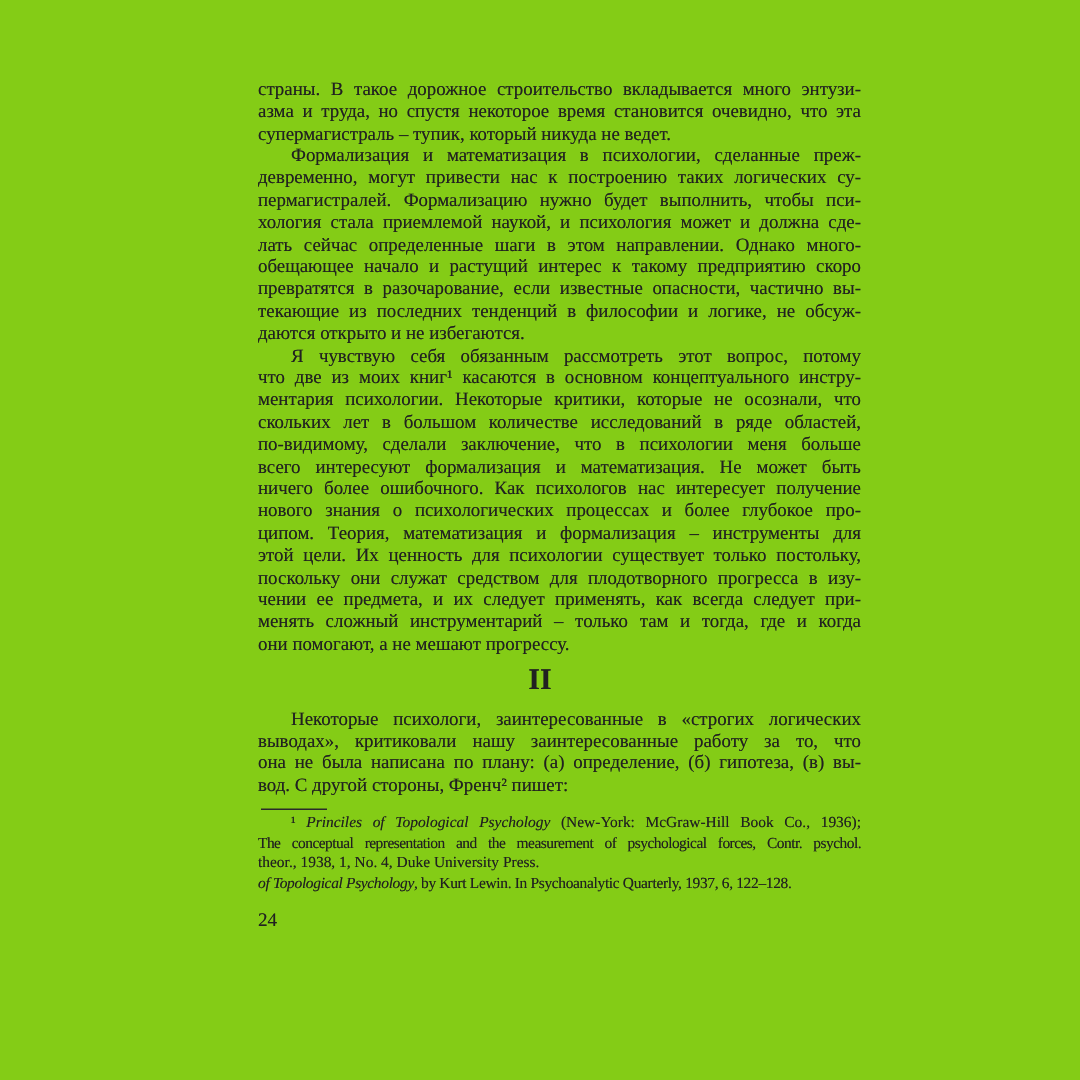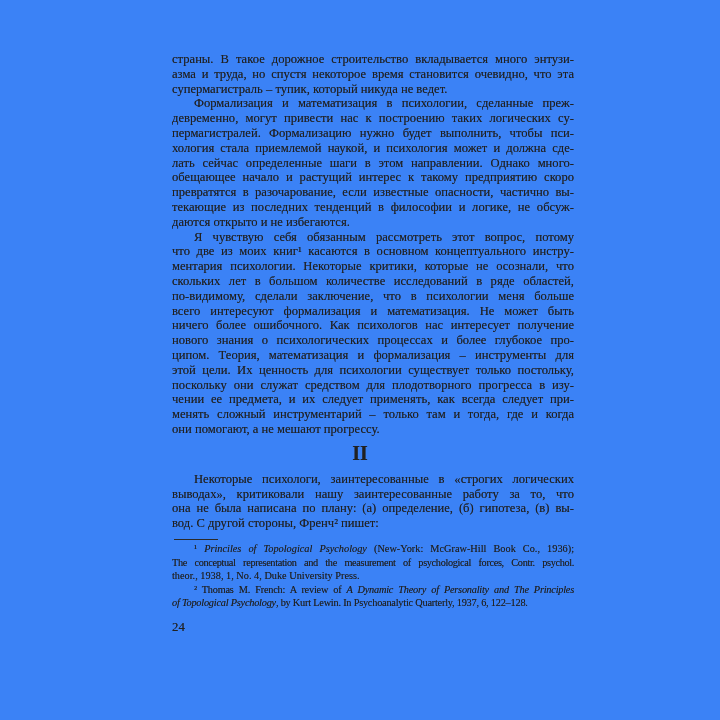--- a/index.html
+++ b/index.html
@@ -1,20 +1,20 @@
 <!DOCTYPE html>
 <html><head>
 <meta charset="utf-8">
 <style>
   html, body { margin: 0; padding: 0; background: #ffffff; }
   .page {
     position: relative;
     width: 720px;
     height: 720px;
-    background: #3b82f6;
+    background: #84cc16;
     font-family: "Liberation Serif", serif;
     color: #212121;
     overflow: hidden;
   }
   .text-column {
     position: absolute;
     left: 172px;
     top: 52px;
     width: 402px;
   }
@@ -108,20 +108,19 @@
       </div>
     <div class="footnotes">
       <div class="fn-sep"></div>
       <div>
           <div class="fn-block">
             <div class="line indent">¹ <i>Princiles of Topological Psychology</i> (New-York: McGraw-Hill Book Co., 1936);</div>
             <div class="line">The conceptual representation and the measurement of psychological forces, Contr. psychol.</div>
             <div class="line last">theor., 1938, 1, No. 4, Duke University Press.</div>
           </div>
           <div class="fn-block">
-            <div class="line indent">² Thomas M. French: A review of <i>A Dynamic Theory of Personality and The Principles</i></div>
             <div class="line last"><i>of Topological Psychology</i>, by Kurt Lewin. In Psychoanalytic Quarterly, 1937, 6, 122–128.</div>
           </div>
         </div>
     </div>
     <div class="page-number">24</div>
   </div>
 </div>
 
 </body></html>

